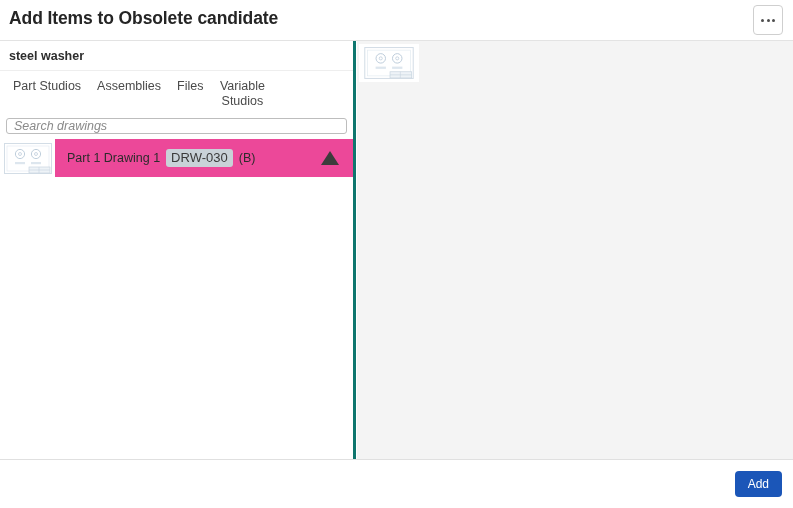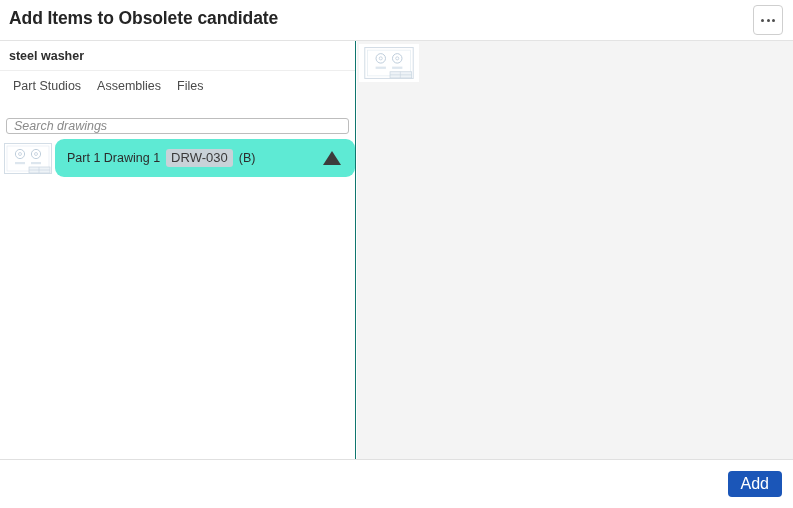--- a/index.html
+++ b/index.html
@@ -68,21 +68,21 @@
   .panes {
     flex: 1 1 auto;
     display: flex;
     min-height: 0;
     border-bottom: 1px solid #e0e0e0;
   }
   .left-pane {
     width: 356px;
     flex: 0 0 356px;
     background: #ffffff;
-    border-right: 1px solid #0f766e;
+    border-right: 3px solid #0f766e;
     display: flex;
     flex-direction: column;
     min-height: 0;
   }
   .right-pane {
     flex: 1 1 auto;
     background: #f4f4f4;
     border-left: 1px solid #ffffff;
     overflow: hidden;
     position: relative;
@@ -164,21 +164,21 @@
     flex: 1 1 auto;
     overflow-y: auto;
     min-height: 0;
   }
   .result-row {
     display: flex;
     align-items: center;
     height: 38px;
     cursor: pointer;
   }
-  .result-row.selected .row-body { background: #5eead4; border-radius: 9px; }
+  .result-row.selected .row-body { background: #ec4899; }
   .thumb {
     flex: 0 0 54px;
     width: 54px; height: 36px;
     margin-left: 1px;
     background: #ffffff;
     display: flex;
     align-items: center;
     justify-content: center;
   }
   .thumb svg { display: block; }
@@ -271,21 +271,21 @@
     justify-content: flex-end;
     gap: 9px;
     padding: 0 11px 0 0;
   }
   .btn {
     height: 26px;
     min-width: 40px;
     border-radius: 4px;
     border: none;
     font-family: "Liberation Sans", sans-serif;
-    font-size: 16px;
+    font-size: 12px;
     cursor: pointer;
     padding: 0 13px;
     line-height: 26px;
   }
   .btn-primary { background: #1b56b8; color: #ffffff; }
   .btn-secondary { background: #e2e2e2; color: #3a3a3a; }
 </style>
 </head>
 <body>
 
@@ -307,20 +307,21 @@
     <div class="left-pane">
 
       <div class="doc-name-row">
         <span class="doc-name">steel washer</span>
       </div>
 
       <div class="tabs">
         <div class="tab wide">Part Studios</div>
         <div class="tab wide">Assemblies</div>
         <div class="tab wide">Files</div>
+        <div class="tab">Variable Studios</div>
       </div>
 
       <div class="search-wrap">
         <input class="search-input" type="text" placeholder="Search drawings" style="">
       </div>
 
       <div class="result-list">
         <div class="result-row selected">
           <div class="thumb">
             <svg width="50" height="33" viewBox="0 0 50 33" aria-hidden="true">

